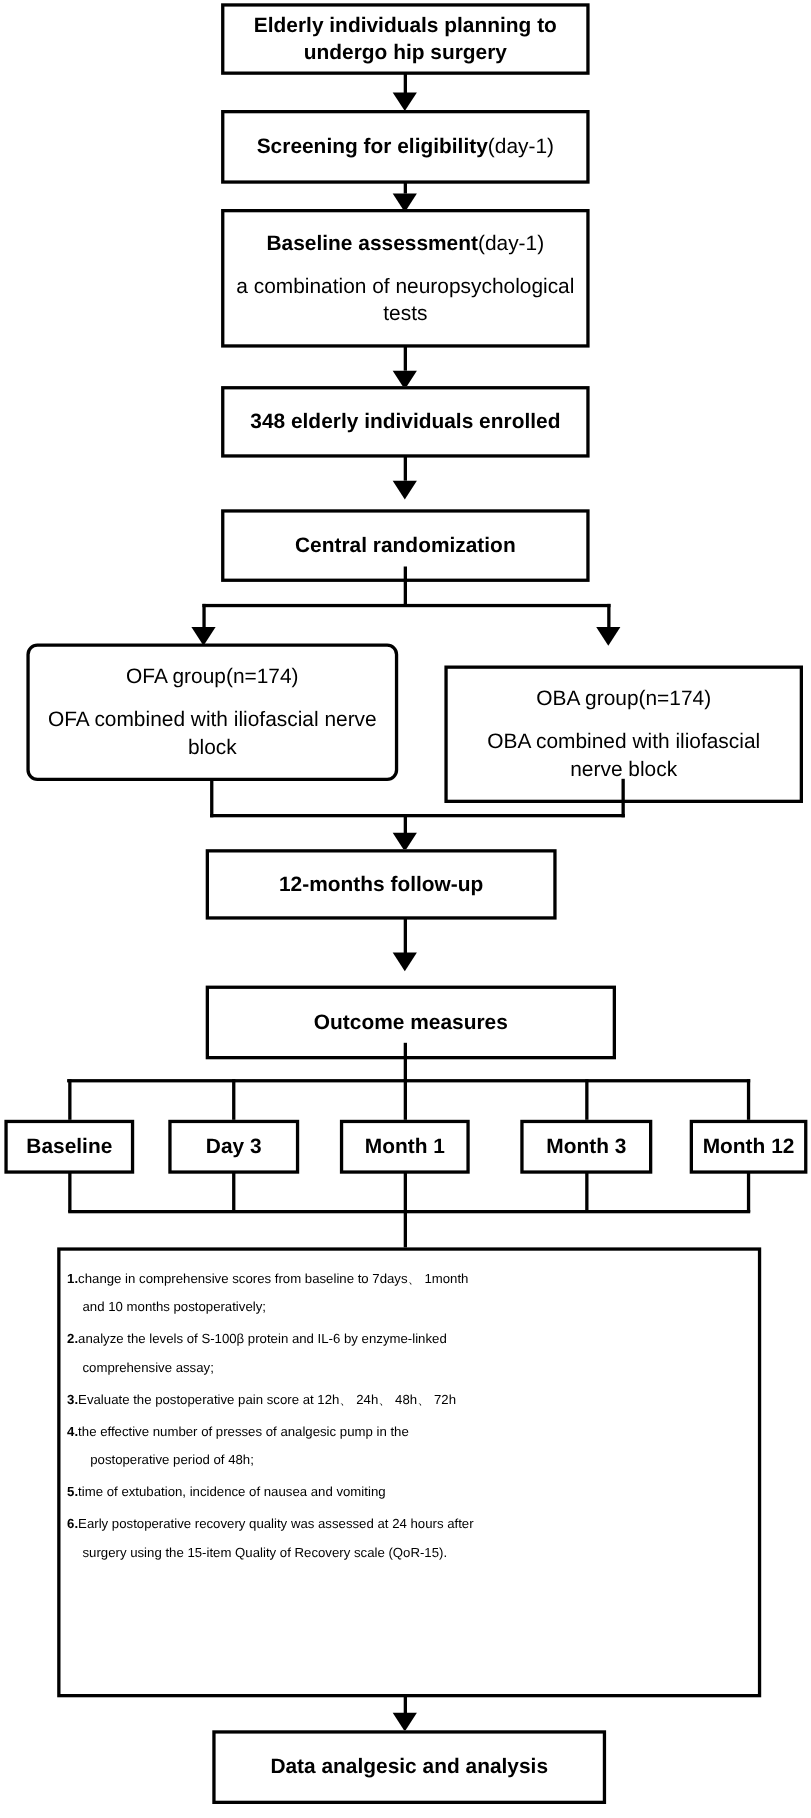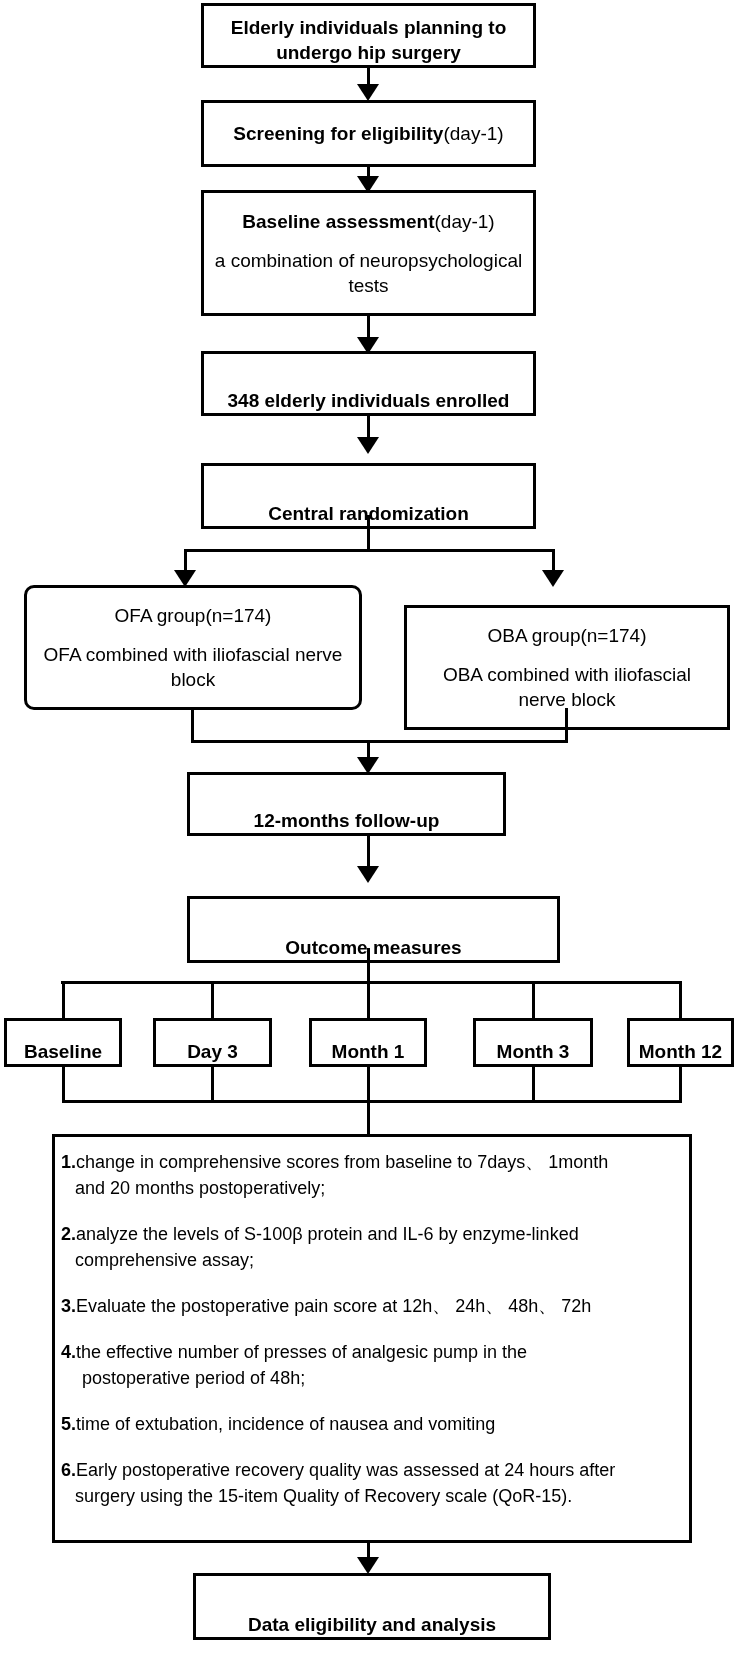--- a/index.html
+++ b/index.html
@@ -17,39 +17,39 @@
     border:3px solid #000;
     background:#fff;
     display:flex;
     flex-direction:column;
     align-items:center;
     justify-content:center;
     text-align:center;
     font-size:19px;
     line-height:25px;
   }
-  .bold{font-weight:bold;justify-content:flex-end;}
+  .bold{font-weight:bold;}
   .vline,.hline{position:absolute;background:#000;}
   .vline{width:3px;}
   .hline{height:3px;}
   .ah{
     position:absolute;width:0;height:0;
     border-left:11px solid transparent;
     border-right:11px solid transparent;
     border-top:17px solid #000;
   }
   .gap14{row-gap:14px;}
   .obox{
     align-items:flex-start;
     justify-content:flex-start;
     text-align:left;
     padding:12px 4px 0 6px;
-    font-size:18px;
+    font-size:12px;
     line-height:26px;
-    row-gap:20px;
+    row-gap:3px;
   }
   .oitem{white-space:nowrap;}
   .oline{white-space:nowrap;}
   .cont{padding-left:14px;}
 </style>
 </head>
 <body>
 
 <div id="stage">
 
@@ -152,21 +152,21 @@
   <div class="vline" style="left:211px;top:1065px;height:37px;"></div>
   <div class="vline" style="left:367px;top:1065px;height:37px;"></div>
   <div class="vline" style="left:532px;top:1065px;height:37px;"></div>
   <div class="vline" style="left:679px;top:1065px;height:37px;"></div>
   <div class="hline" style="left:62px;top:1100px;width:620px;"></div>
   <div class="vline" style="left:367px;top:1100px;height:36px;"></div>
 
   <div class="box obox" style="left:52px;top:1134px;width:640px;height:409px;">
     <div class="oitem">
       <div class="oline"><span class="bold">1.</span><span>change in comprehensive scores from baseline to 7days、 1month</span></div>
-      <div class="oline cont">and 20 months postoperatively;</div>
+      <div class="oline cont">and 10 months postoperatively;</div>
     </div>
     <div class="oitem">
       <div class="oline"><span class="bold">2.</span><span>analyze the levels of S-100β protein and IL-6 by enzyme-linked</span></div>
       <div class="oline cont">comprehensive assay;</div>
     </div>
     <div class="oitem">
       <div class="oline"><span class="bold">3.</span><span>Evaluate the postoperative pain score at 12h、 24h、 48h、 72h</span></div>
     </div>
     <div class="oitem">
       <div class="oline"><span class="bold">4.</span><span>the effective number of presses of analgesic pump in the</span></div>
@@ -178,16 +178,16 @@
     <div class="oitem">
       <div class="oline"><span class="bold">6.</span><span>Early postoperative recovery quality was assessed at 24 hours after</span></div>
       <div class="oline cont">surgery using the 15-item Quality of Recovery scale (QoR-15).</div>
     </div>
   </div>
 
   <div class="vline" style="left:367px;top:1541px;height:17px;"></div>
   <div class="ah" style="left:357px;top:1557px;"></div>
 
   <div class="box bold" style="left:193px;top:1573px;width:358px;height:67px;">
-    <div>Data eligibility and analysis</div>
+    <div>Data analgesic and analysis</div>
   </div>
 
 </div>
 
 </body></html>

